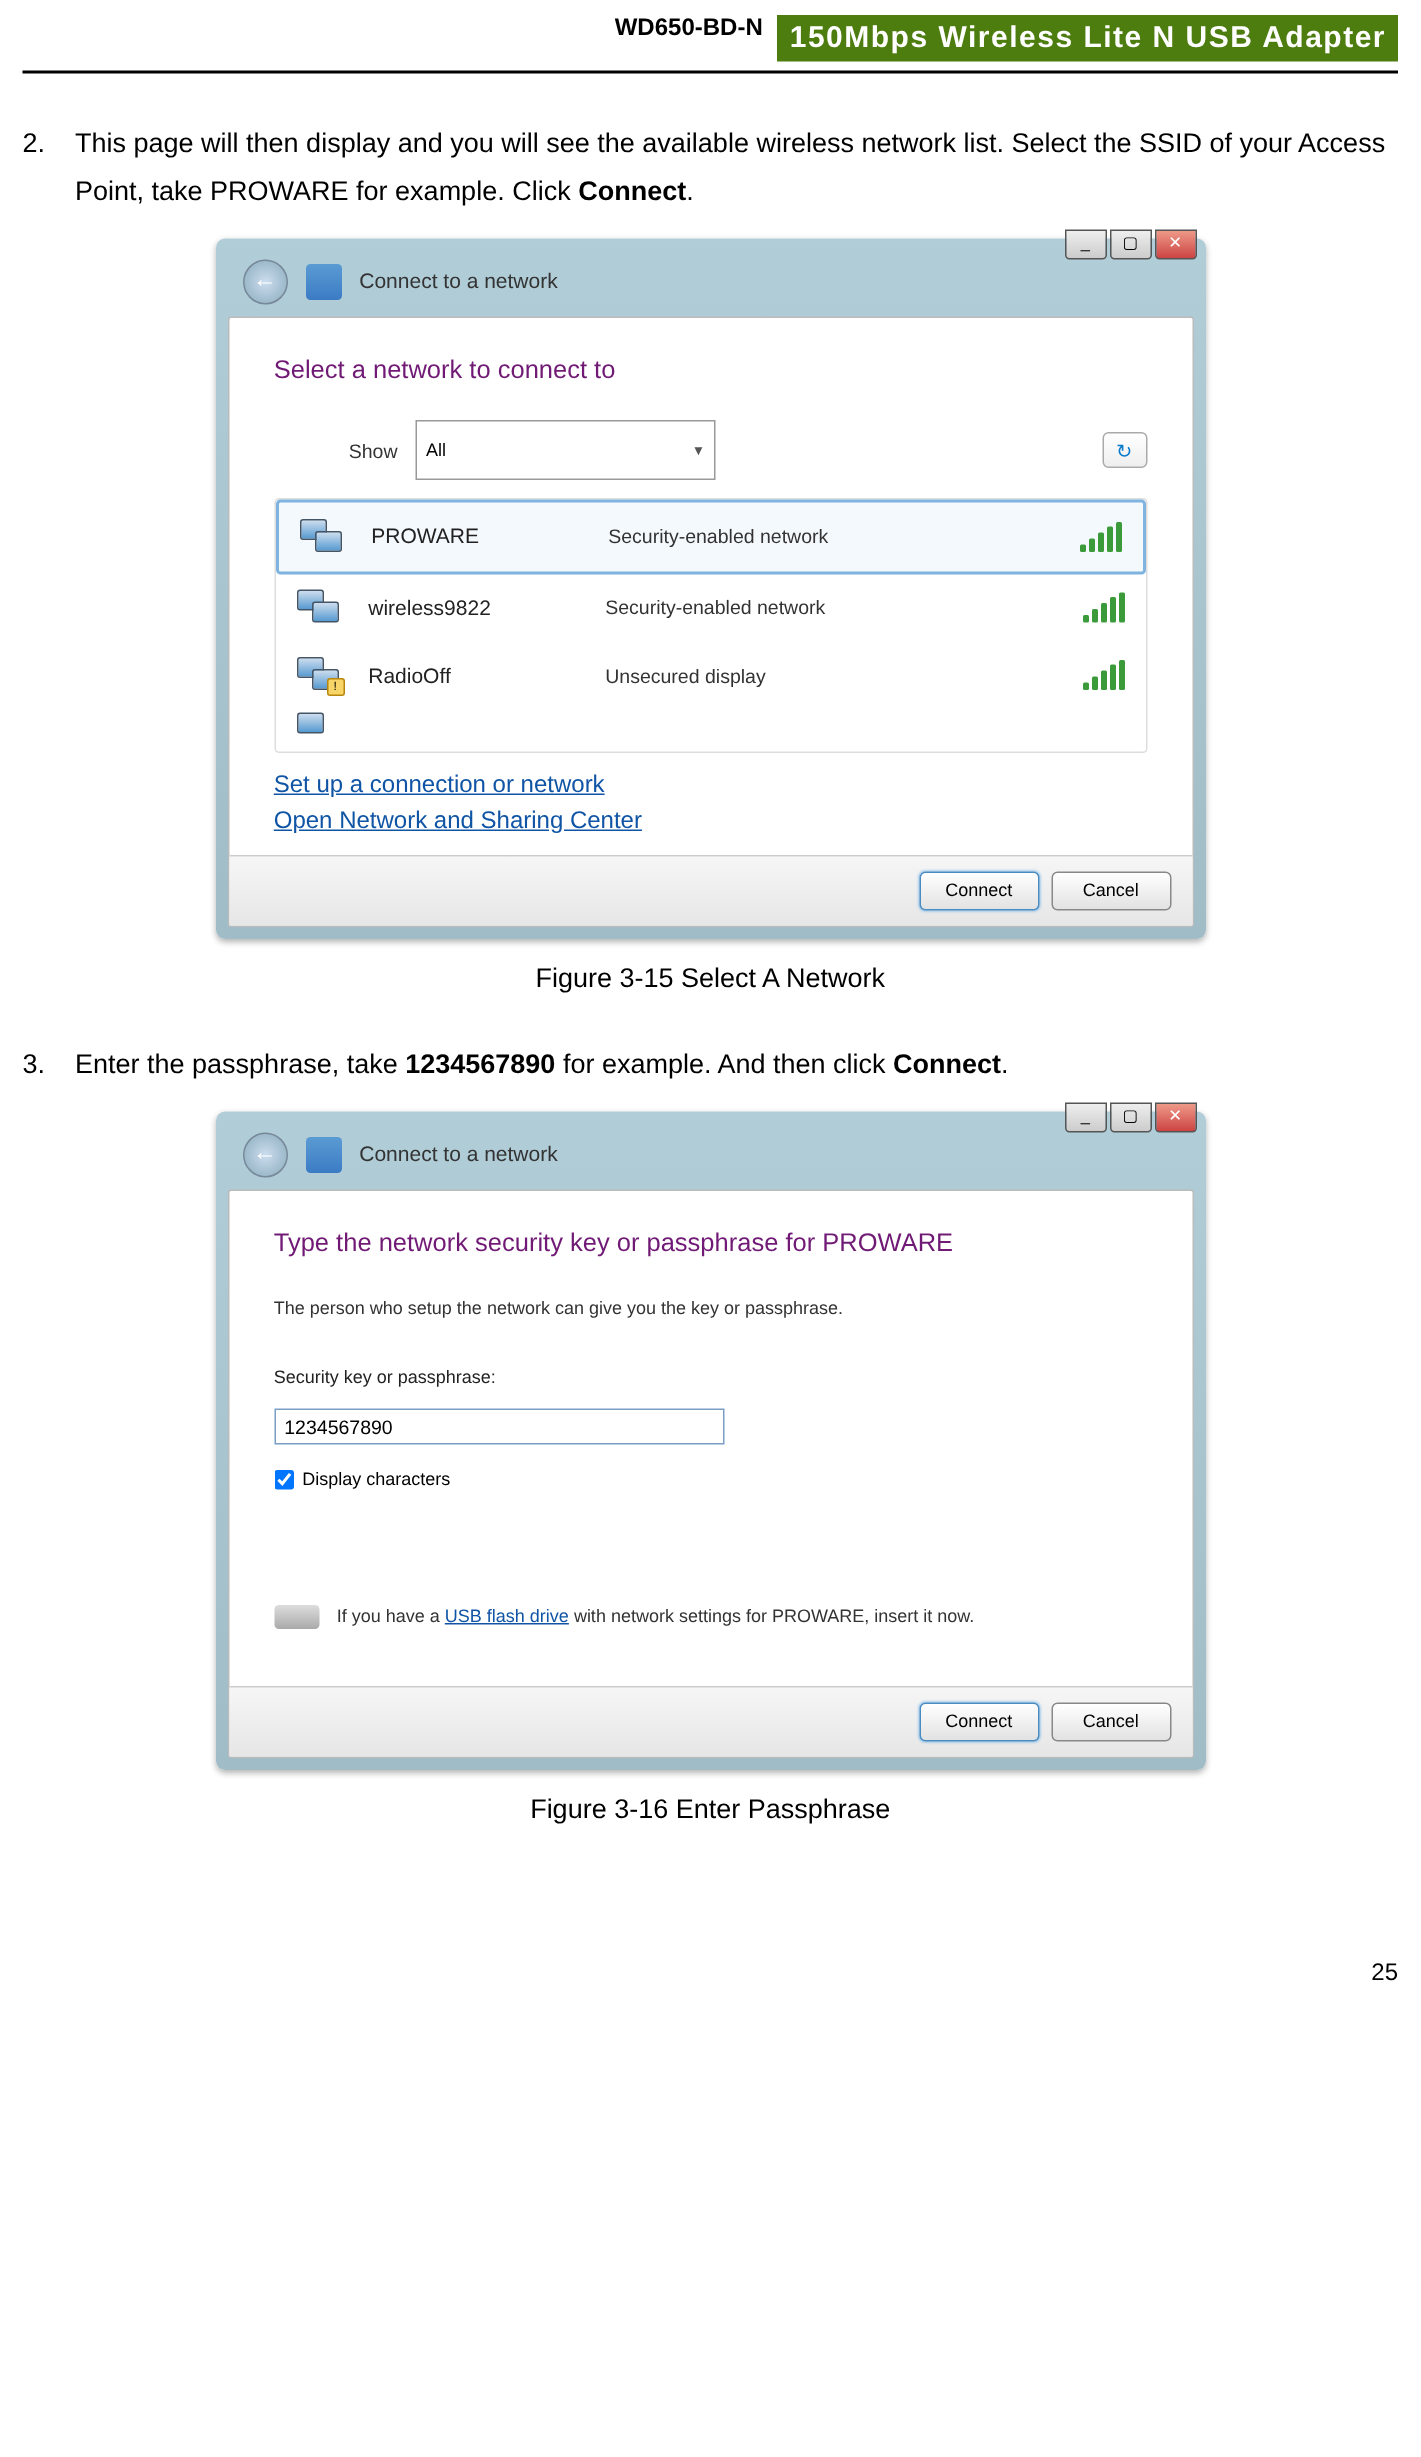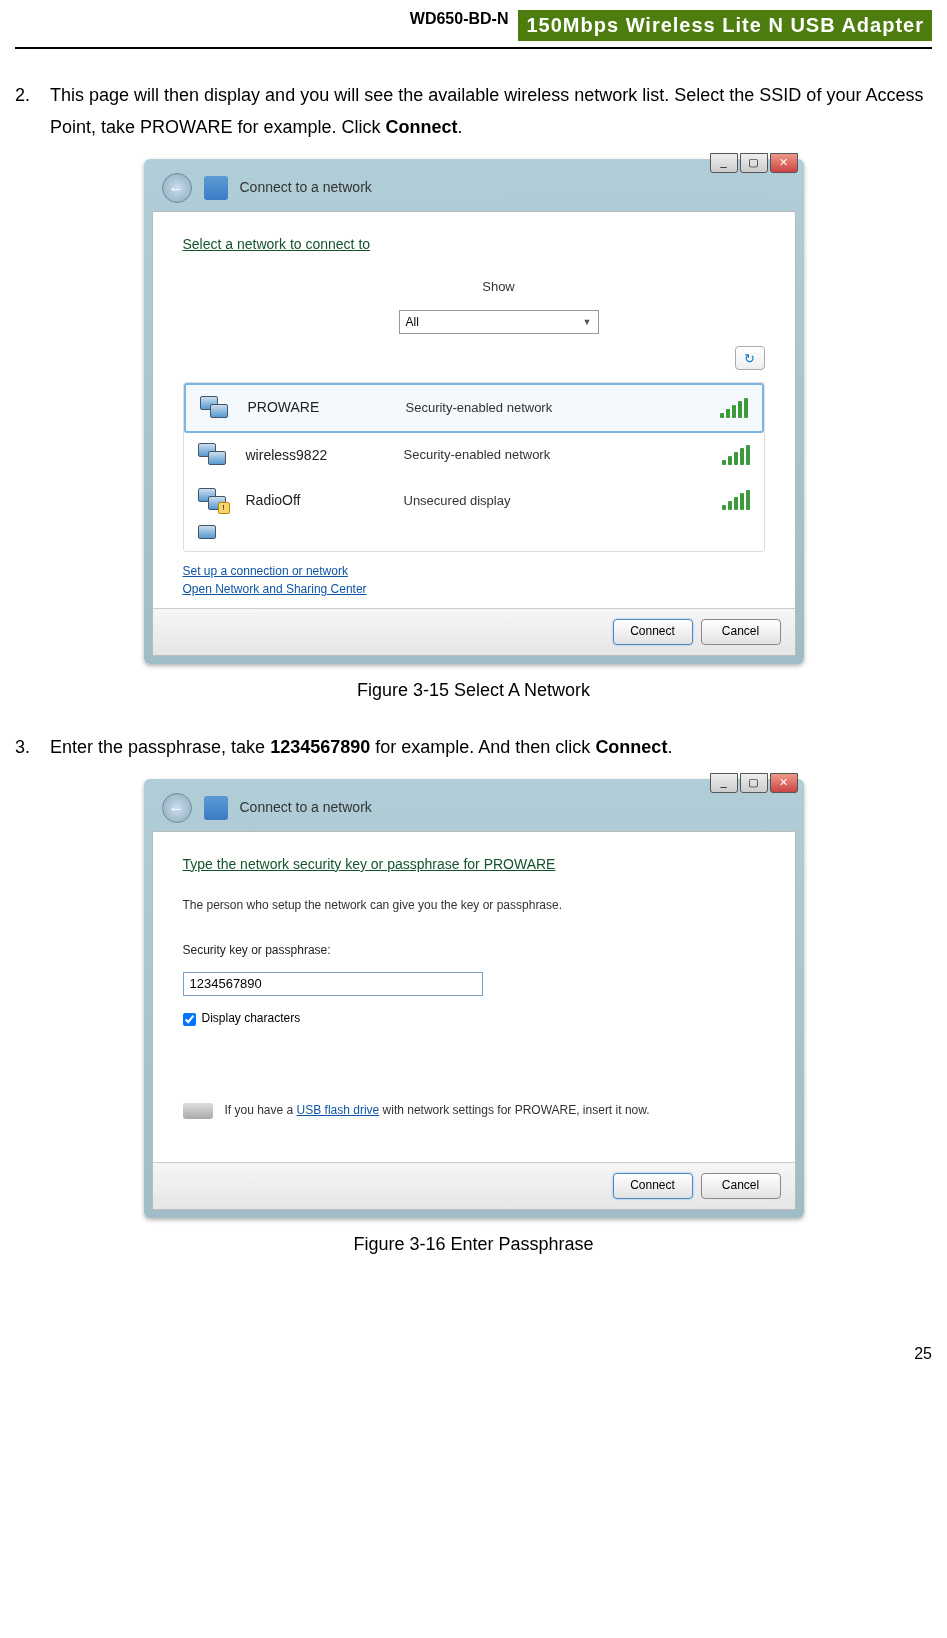--- a/index.html
+++ b/index.html
@@ -104,36 +104,34 @@
     }
     .nav-title { color:#333;font-size:14px; }
     .inner-panel {
       background: #fff;
       border: 1px solid #bbb;
       border-radius: 2px;
       margin-top: 2px;
     }
     .panel-body { padding: 20px 30px 10px 30px; }
     .panel-heading {
-      font-size: 14px;
-      color: #14532d;
+      font-size: 17px;
+      color: #701a75;
       margin-bottom: 18px;
-      text-decoration: underline;
     }
     .show-row {
       display: flex;
       align-items: center;
       gap: 12px;
       margin-bottom: 12px;
       margin-left: 50px;
-      flex-direction: column;
     }
     .show-label { font-size: 13px; color: #333; }
     .dropdown {
-      width: 200px;height: 24px;border:1px solid #999;
+      width: 200px;height: 40px;border:1px solid #999;
       background:#fff;display:flex;align-items:center;
       justify-content:space-between;padding:0 6px;font-size:12px;
     }
     .refresh-btn {
       margin-left:auto;width:30px;height:24px;border:1px solid #aaa;
       border-radius:4px;background:linear-gradient(#fff,#eee);
       display:flex;align-items:center;justify-content:center;color:#0a7acc;font-size:13px;
     }
     .network-list {
       border:1px solid #ddd;border-radius:3px;
@@ -160,21 +158,21 @@
       display:flex;align-items:center;justify-content:center;font-size:8px;
     }
     .net-name { width:140px;font-size:14px;color:#222;}
     .net-sec { flex:1;font-size:13px;color:#333;}
     .signal {
       display:flex;align-items:flex-end;gap:2px;height:20px;
     }
     .signal span{width:4px;background:#3b9b3b;border-radius:1px;}
     .signal .b1{height:5px}.signal .b2{height:9px}.signal .b3{height:13px}.signal .b4{height:17px}.signal .b5{height:20px}
     .links-row{padding:10px 0 0 0;}
-    .link {color:#1055a5;text-decoration:underline;font-size:12px;display:block;line-height:1.5;}
+    .link {color:#1055a5;text-decoration:underline;font-size:16px;display:block;line-height:1.5;}
     .button-bar {
       background: linear-gradient(#f6f6f6,#e6e6e6);
       border-top:1px solid #ccc;
       padding: 10px 14px;
       display:flex;justify-content:flex-end;gap:8px;
     }
     .btn {
       min-width:80px;height:26px;border:1px solid #888;border-radius:4px;
       background:linear-gradient(#fff,#e2e2e2);font-size:12px;
       display:flex;align-items:center;justify-content:center;

